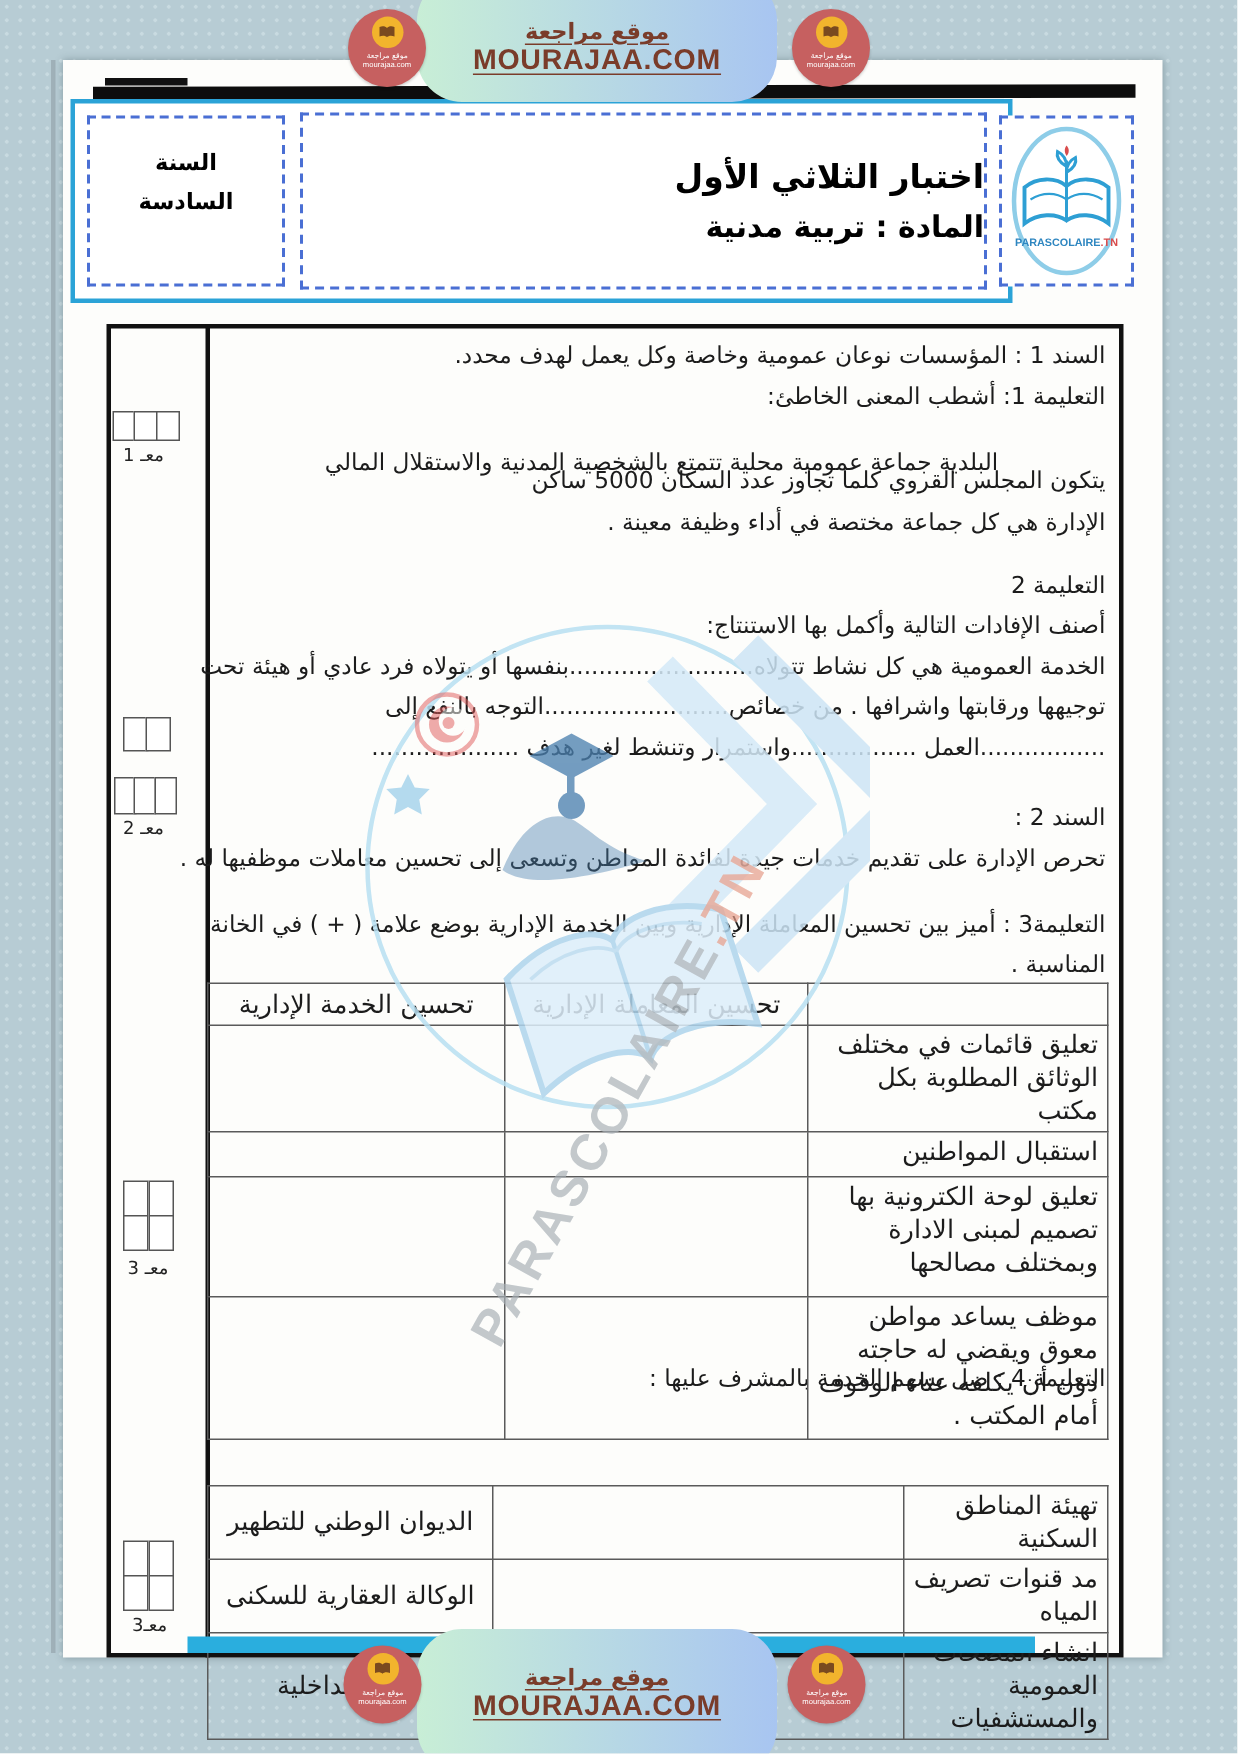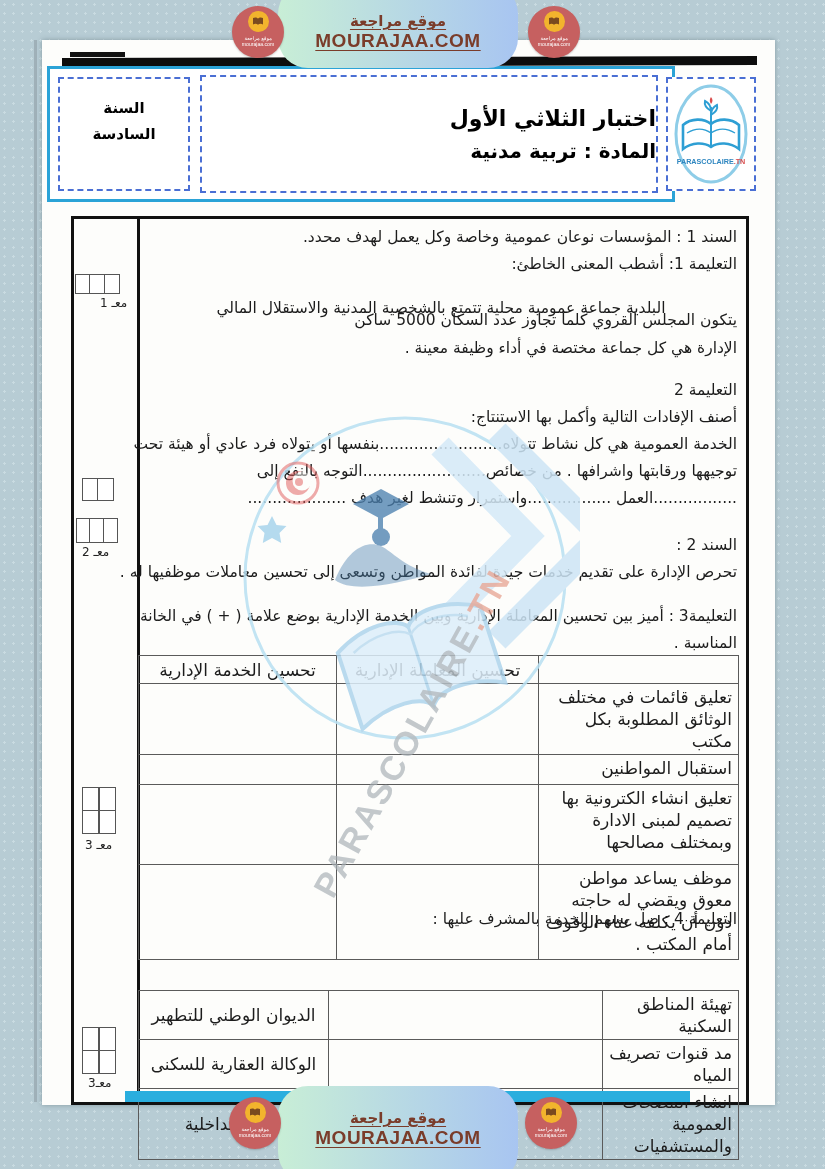--- a/index.html
+++ b/index.html
@@ -113,21 +113,21 @@
   </div>
 
   <div class="frame"></div>
   <div class="vsep"></div>
 
   <div class="cells" style="left:76px;top:274px;">
     <span style="width:16px;height:20px;"></span>
       <span style="width:16px;height:20px;"></span>
       <span style="width:16px;height:20px;"></span>
   </div>
-  <div class="mlabel" style="left:82px;top:296px;margin-left:18px;">معـ 1</div>
+  <div class="mlabel" style="left:82px;top:296px;">معـ 1</div>
 
   <div class="cells" style="left:83px;top:478px;">
     <span style="width:17px;height:23px;"></span>
       <span style="width:17px;height:23px;"></span>
   </div>
   <div class="cells" style="left:77px;top:518px;">
     <span style="width:15px;height:25px;"></span>
       <span style="width:15px;height:25px;"></span>
       <span style="width:15px;height:25px;"></span>
   </div>
@@ -183,21 +183,21 @@
       <td>تعليق قائمات في مختلف الوثائق المطلوبة بكل مكتب</td>
       <td></td>
       <td></td>
     </tr>
     <tr style="height:30px;">
       <td>استقبال المواطنين</td>
       <td></td>
       <td></td>
     </tr>
     <tr style="height:80px;">
-      <td>تعليق انشاء الكترونية بها تصميم لمبنى الادارة وبمختلف مصالحها</td>
+      <td>تعليق لوحة الكترونية بها تصميم لمبنى الادارة وبمختلف مصالحها</td>
       <td></td>
       <td></td>
     </tr>
     <tr style="height:95px;">
       <td>موظف يساعد مواطن معوق ويقضي له حاجته دون أن يكلفه عناء الوقوف أمام المكتب .</td>
       <td></td>
       <td></td>
     </tr>
   </tbody>
     </table>

